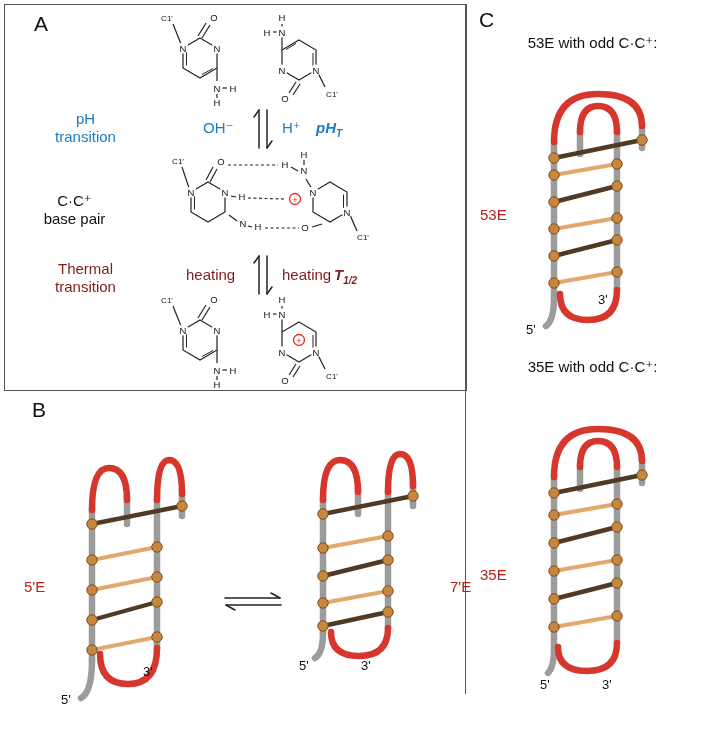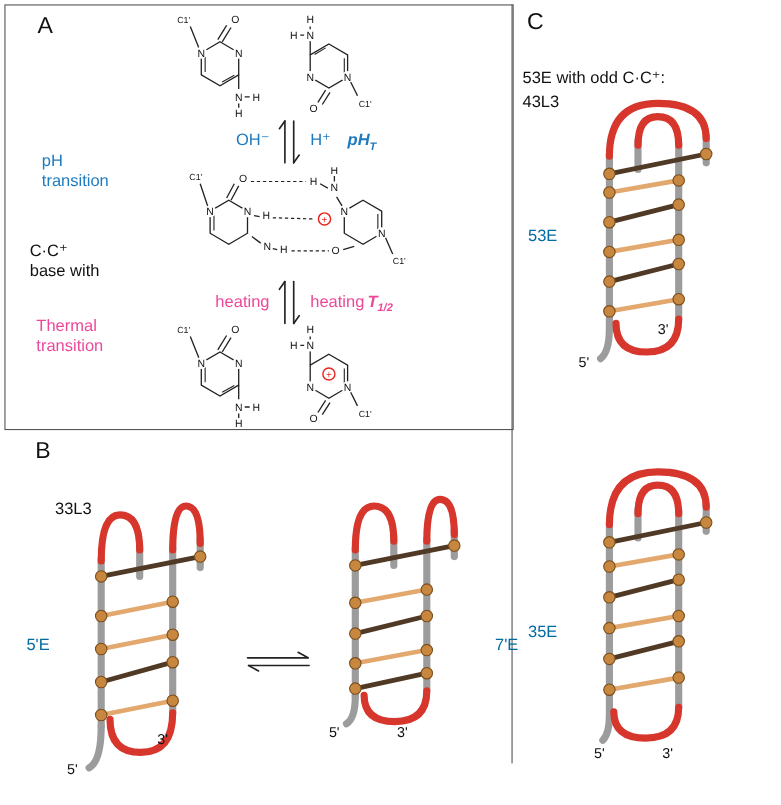--- a/index.html
+++ b/index.html
@@ -1,27 +1,27 @@
 <!DOCTYPE html>
 <html><head>
 <meta charset="utf-8">
 <style>
   html,body{margin:0;padding:0;background:#fff;}
   .fig{position:relative;width:710px;height:732px;background:#fff;
        font-family:"Liberation Sans","DejaVu Sans",sans-serif;color:#111;overflow:hidden;}
   .abs{position:absolute;}
   .t15{font-size:15px;line-height:18px;}
-  .center{margin-top:28px;}
-  .right{text-align:right;}
+  .center{text-align:center;}
+  .right{}
   .blue{color:#1e7bc0;}
-  .red{color:#ec4899;}
+  .red{color:#7f1d1d;}
   .panel-letter{font-size:21px;color:#111;}
   .bolditalic{font-style:italic;font-weight:bold;text-align:center;}
   sub{font-size:10px;}
-  .slabel{font-size:15px;color:#0369a1;}
+  .slabel{font-size:15px;color:#b91c1c;}
   svg text{font-family:"Liberation Sans","DejaVu Sans",sans-serif;}
 </style>
 </head>
 <body>
 
 <div class="fig">
 
   <div class="abs" style="left:4px;top:4px;width:461px;height:385px;border:1.4px solid #555;"></div>
   <div class="abs" style="left:465px;top:4px;width:0;height:690px;border-left:1.4px solid #555;"></div>
 
@@ -93,21 +93,21 @@
     </g>
   </svg>
   <div class="abs t15 blue right" style="left:203px;top:119px;width:42px">OH⁻</div>
   <div class="abs t15 blue" style="left:282px;top:119px">H⁺</div>
   <div class="abs t15 blue bolditalic" style="left:316px;top:119px">
     <span>pH</span><sub>T</sub>
   </div>
 
   <div class="abs t15 center" style="left:27px;top:192px;width:95px">
     <div>C·C⁺</div>
-      <div>base with</div>
+      <div>base pair</div>
   </div>
 
   <svg class="abs" style="left:158px;top:152px" width="228" height="112" viewBox="0 0 228 112">
     <g stroke="#222" stroke-width="1.2" fill="none">
       <polygon points="50,30 67,40 67,60 50,70 33,60 33,40"></polygon>
       <line x1="24" y1="15" x2="31" y2="36"></line>
       <line x1="48" y1="28" x2="55" y2="15"></line>
       <line x1="52" y1="30" x2="59" y2="17"></line>
       <line x1="73" y1="44" x2="78" y2="45"></line>
       <line x1="71" y1="63" x2="79" y2="69"></line>
@@ -220,21 +220,20 @@
       <text x="30" y="13">H</text>
       <text x="80" y="89" font-size="8">C1'</text>
     </g>
     <g>
       <circle cx="47" cy="50" r="5.5" fill="#fff" stroke="#e8251d" stroke-width="1.3"></circle>
       <text x="47" y="53.5" font-size="9" fill="#e8251d" text-anchor="middle">+</text>
     </g>
   </svg>
 
   <div class="abs panel-letter" style="left:32px;top:398px">B</div>
-  <div class="abs t15 center" style="left:50px;top:426px;width:370px">33L3</div>
 
   <svg class="abs" style="left:45px;top:448px" width="175" height="262" viewBox="0 0 175 262">
     <g stroke="#9c9c9c" stroke-width="6.5" stroke-linecap="round" fill="none">
       <line x1="47" y1="60" x2="47" y2="212"></line>
       <line x1="112" y1="50" x2="112" y2="200"></line>
       <line x1="82" y1="48" x2="82" y2="76"></line>
       <line x1="137" y1="42" x2="137" y2="68"></line>
       <path d="M47,212 Q47,244 36,250"></path>
     </g>
     <g stroke="#d6362b" stroke-width="6.5" fill="none" stroke-linecap="round">
@@ -311,21 +310,20 @@
       <circle cx="40" cy="178" r="5.2"></circle>
         <circle cx="105" cy="164" r="5.2"></circle>
     </g>
     <text x="16" y="222" font-size="13" fill="#111">5'</text>
     <text x="78" y="222" font-size="13" fill="#111">3'</text>
   </svg>
   <div class="abs slabel" style="left:450px;top:578px">7'E</div>
 
   <div class="abs panel-letter" style="left:479px;top:8px">C</div>
   <div class="abs t15 center" style="left:475px;top:34px;width:235px">53E with odd C·C⁺:</div>
-  <div class="abs t15 center" style="left:475px;top:56px;width:235px">43L3</div>
 
   <svg class="abs" style="left:512px;top:80px" width="160" height="262" viewBox="0 0 160 262">
     <g stroke="#9c9c9c" stroke-width="6.5" stroke-linecap="round" fill="none">
       <line x1="42" y1="60" x2="42" y2="218"></line>
       <line x1="105" y1="50" x2="105" y2="210"></line>
       <line x1="130" y1="44" x2="130" y2="68"></line>
       <line x1="68" y1="48" x2="68" y2="74"></line>
       <path d="M42,218 Q42,240 34,246"></path>
     </g>
     <g stroke="#d6362b" stroke-width="6.5" fill="none" stroke-linecap="round">
@@ -355,20 +353,21 @@
       <circle cx="42" cy="176" r="5.2"></circle>
         <circle cx="105" cy="160" r="5.2"></circle>
       <circle cx="42" cy="203" r="5.2"></circle>
         <circle cx="105" cy="192" r="5.2"></circle>
     </g>
     <text x="14" y="254" font-size="13" fill="#111">5'</text>
     <text x="86" y="224" font-size="13" fill="#111">3'</text>
   </svg>
   <div class="abs slabel" style="left:480px;top:206px">53E</div>
 
+  <div class="abs t15 center" style="left:475px;top:358px;width:235px">35E with odd C·C⁺:</div>
 
   <svg class="abs" style="left:512px;top:415px" width="160" height="285" viewBox="0 0 160 285">
     <g stroke="#9c9c9c" stroke-width="6.5" stroke-linecap="round" fill="none">
       <line x1="42" y1="60" x2="42" y2="235"></line>
       <line x1="105" y1="50" x2="105" y2="228"></line>
       <line x1="130" y1="44" x2="130" y2="68"></line>
       <line x1="68" y1="48" x2="68" y2="74"></line>
       <path d="M42,235 Q42,252 36,258"></path>
     </g>
     <g stroke="#d6362b" stroke-width="6.5" fill="none" stroke-linecap="round">

